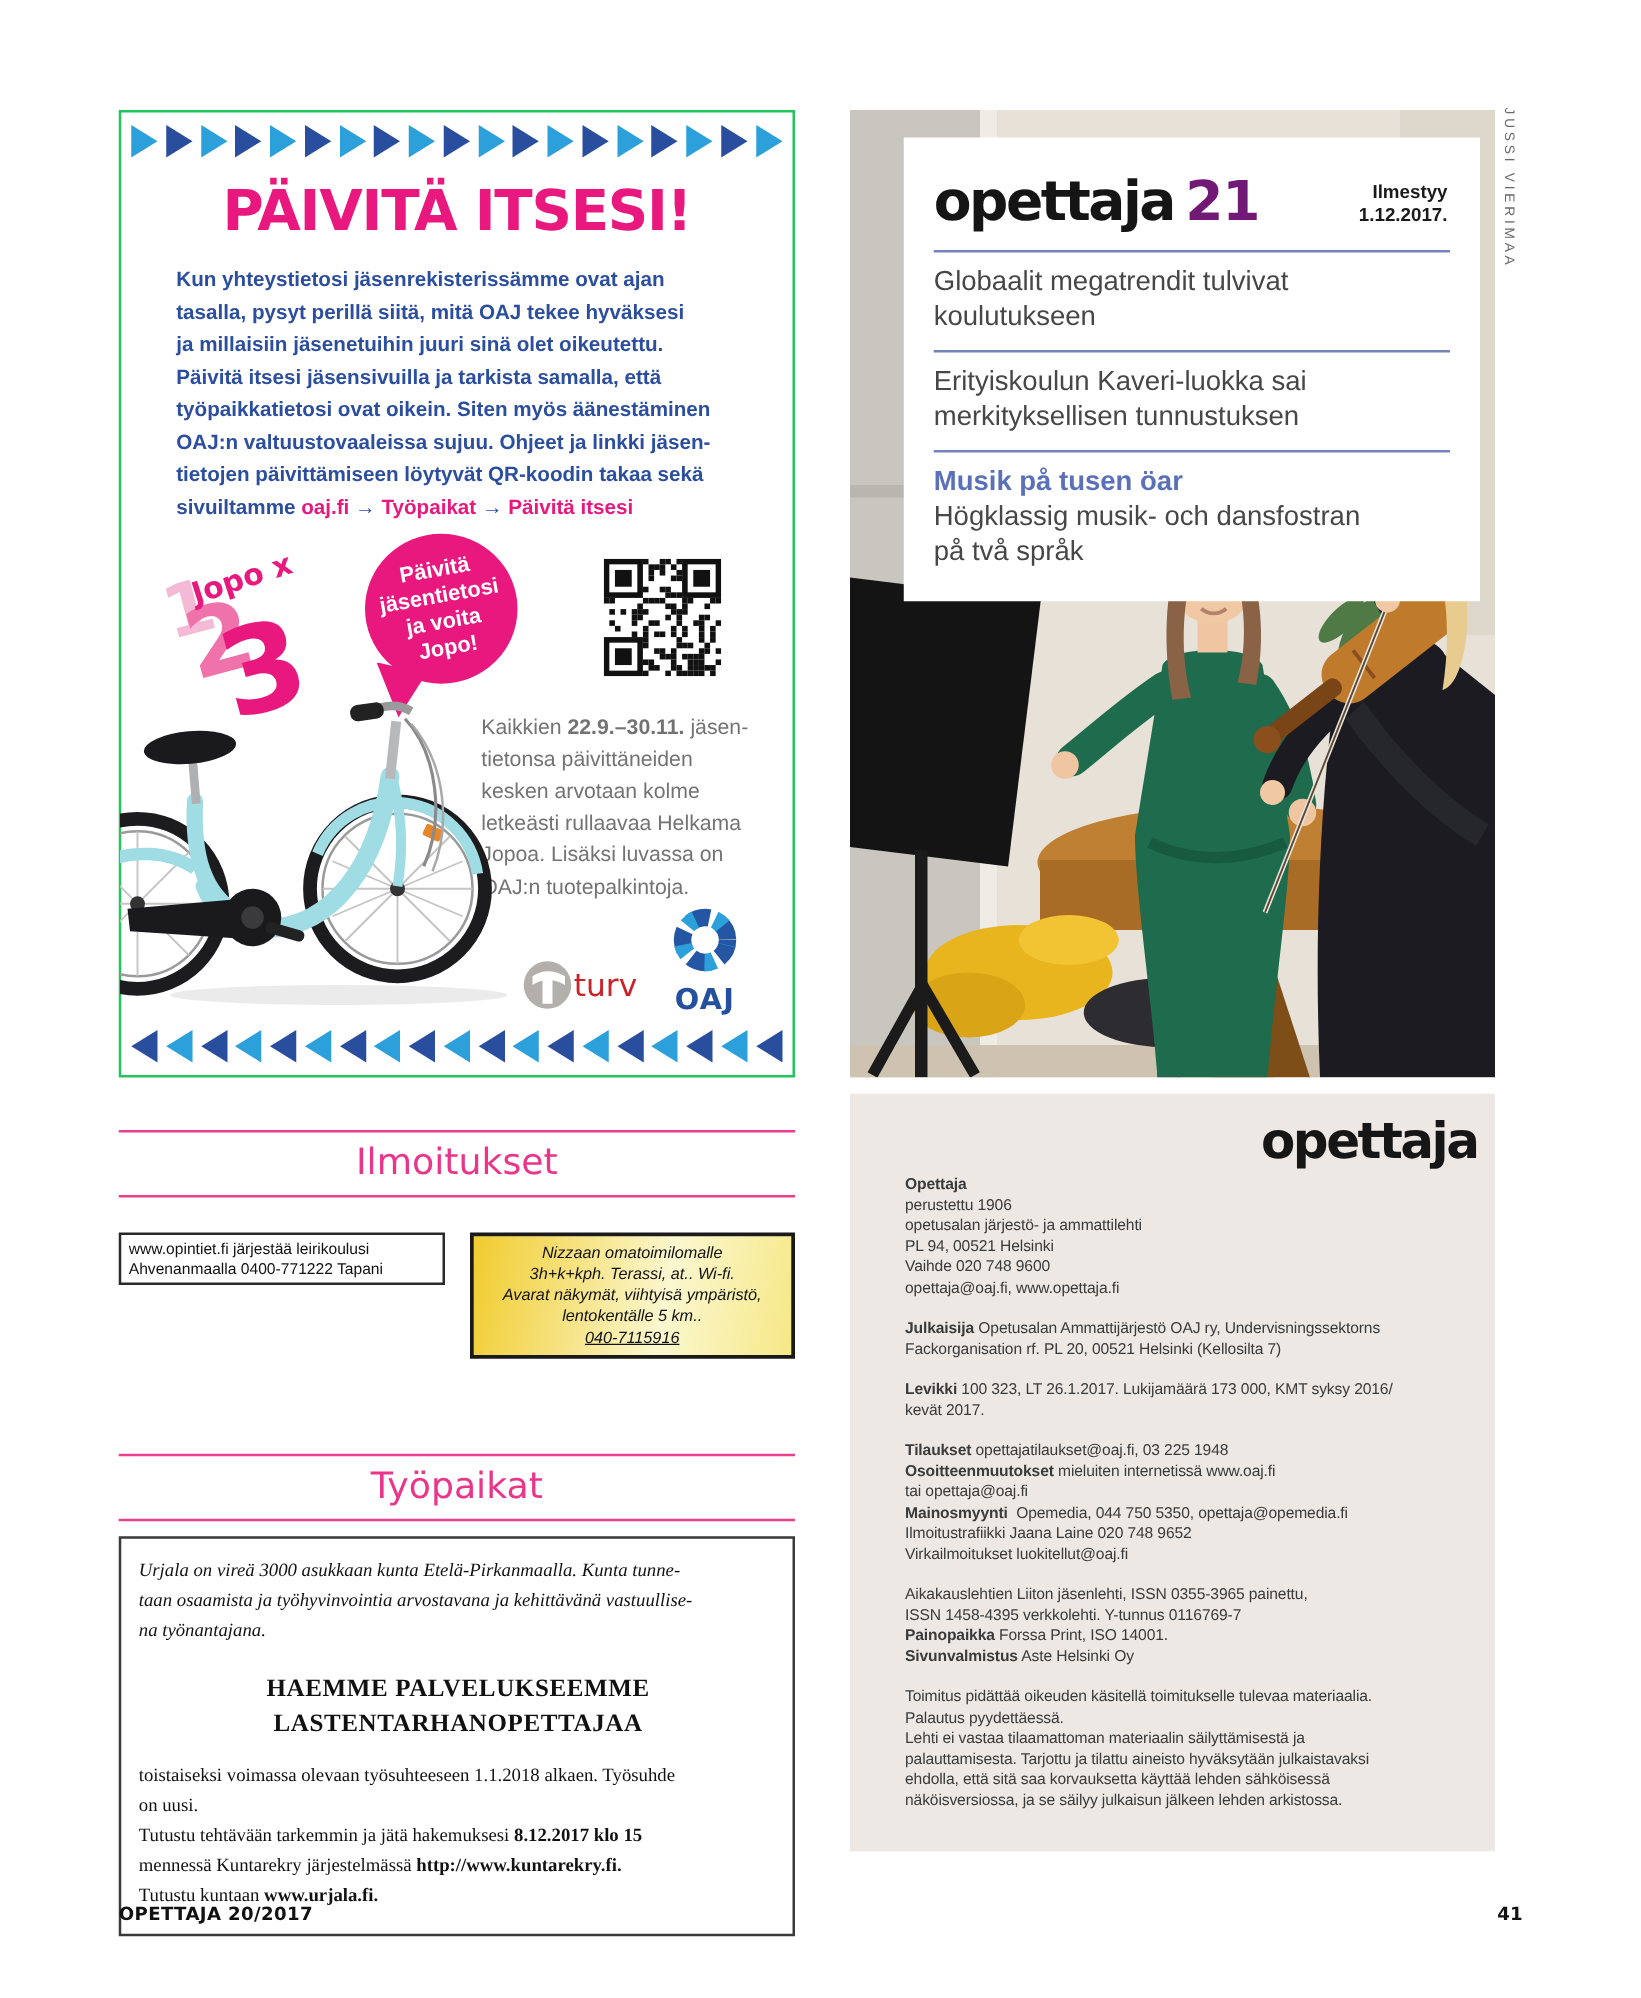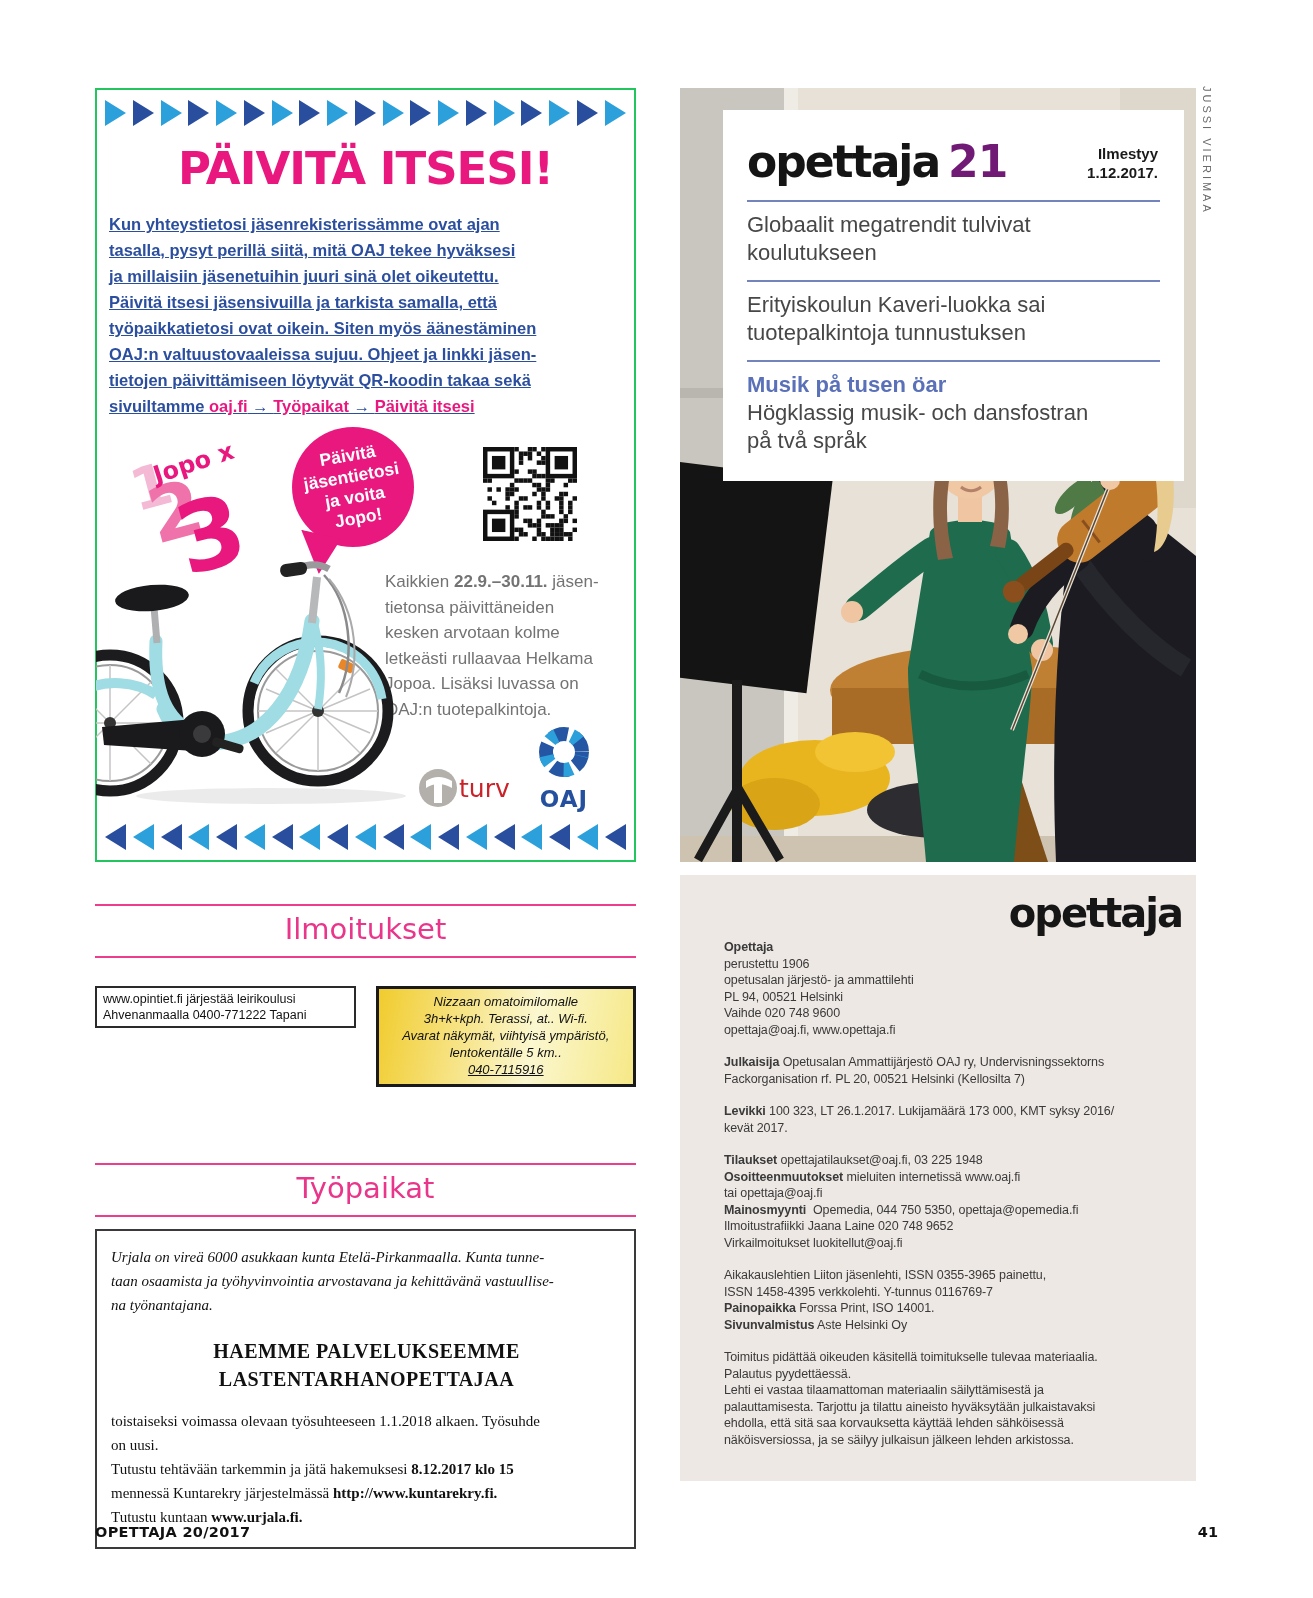--- a/index.html
+++ b/index.html
@@ -11,22 +11,22 @@
 
   .update-ad{position:relative;height:774px;border:2px solid #22c55e;box-sizing:border-box;background:#fff;}
   .arrow-row{display:flex;justify-content:space-between;padding:10px 8px 0;}
   .arrow-row.bottom{position:absolute;left:8px;right:8px;bottom:10px;padding:0;}
   .tri{width:0;height:0;border-top:13px solid transparent;border-bottom:13px solid transparent;display:inline-block;}
   .tri.r{border-left:21px solid var(--c);}
   .tri.l{border-right:21px solid var(--c);}
 
   .ad-title{margin-top:16px;text-align:center;font-family:"DejaVu Sans",sans-serif;
             font-weight:800;font-size:45px;letter-spacing:-1px;color:#E8187F;}
-  .ad-body{margin:16px 26px 0 12px;font-weight:700;font-size:16.5px;line-height:26px;
-           color:#2B4E9E;white-space:pre-line;text-decoration:underline;}
+  .ad-body{margin:16px 26px 0 44px;font-weight:700;font-size:16.5px;line-height:26px;
+           color:#2B4E9E;white-space:pre-line;}
   .pink{color:#E8187F;}
   .blue{color:#2B4E9E;}
 
   .ad-middle{position:relative;height:396px;margin-top:4px;}
   .rot{position:absolute;font-family:"DejaVu Sans",sans-serif;font-weight:800;color:#E8187F;}
   .jopo-label{left:55px;top:26px;font-size:24px;transform:rotate(-18deg);}
   .digit1{left:34px;top:30px;font-size:58px;color:#F4B9D4;transform:rotate(-15deg);}
   .digit2{left:52px;top:44px;font-size:76px;color:#EF72AB;transform:rotate(-15deg);}
   .digit3{left:80px;top:56px;font-size:96px;color:#E8187F;transform:rotate(-15deg);}
 
@@ -392,21 +392,21 @@
       <div class="c-ad2"><span>Nizzaan omatoimilomalle
 3h+k+kph. Terassi, at.. Wi-fi.
 Avarat näkymät, viihtyisä ympäristö,
 lentokentälle 5 km..</span>
 <span class="c-phone">040-7115916</span></div>
     </div>
 
     <div class="section-head second">Työpaikat</div>
 
     <div class="job-ad">
-      <div class="job-intro">Urjala on vireä 6000 asukkaan kunta Etelä-Pirkanmaalla. Kunta tunne-
+      <div class="job-intro">Urjala on vireä 3000 asukkaan kunta Etelä-Pirkanmaalla. Kunta tunne-
 taan osaamista ja työhyvinvointia arvostavana ja kehittävänä vastuullise-
 na työnantajana.</div>
       <div class="job-head">HAEMME PALVELUKSEEMME
 LASTENTARHANOPETTAJAA</div>
       <div class="job-body"><span>toistaiseksi voimassa olevaan työsuhteeseen 1.1.2018 alkaen. Työsuhde
 on uusi.
 Tutustu tehtävään tarkemmin ja jätä hakemuksesi </span><b>8.12.2017 klo 15</b><span>
 mennessä Kuntarekry järjestelmässä </span><b>http://www.kuntarekry.fi.</b><span>
 Tutustu kuntaan </span><b>www.urjala.fi.</b></div>
     </div>
@@ -497,21 +497,21 @@
       <div class="preview-box">
         <div class="pv-top">
           <div class="pv-logo"><span>opettaja</span><span class="pv-issue">21</span></div>
           <div class="pv-release">Ilmestyy
 1.12.2017.</div>
         </div>
         <div class="pv-headlines">
             <div class="headline"><div>Globaalit megatrendit tulvivat
 koulutukseen</div></div>
             <div class="headline"><div>Erityiskoulun Kaveri-luokka sai
-tuotepalkintoja tunnustuksen</div></div>
+merkityksellisen tunnustuksen</div></div>
             <div class="headline"><div class="kicker">Musik på tusen öar</div><div>Högklassig musik- och dansfostran
 på två språk</div></div>
           </div>
       </div>
     </div>
 
     <div class="colophon">
       <div class="co-logo">opettaja</div>
       <div id="colophon-paras">
           <p class="co"><span class="b">Opettaja</span><span>

